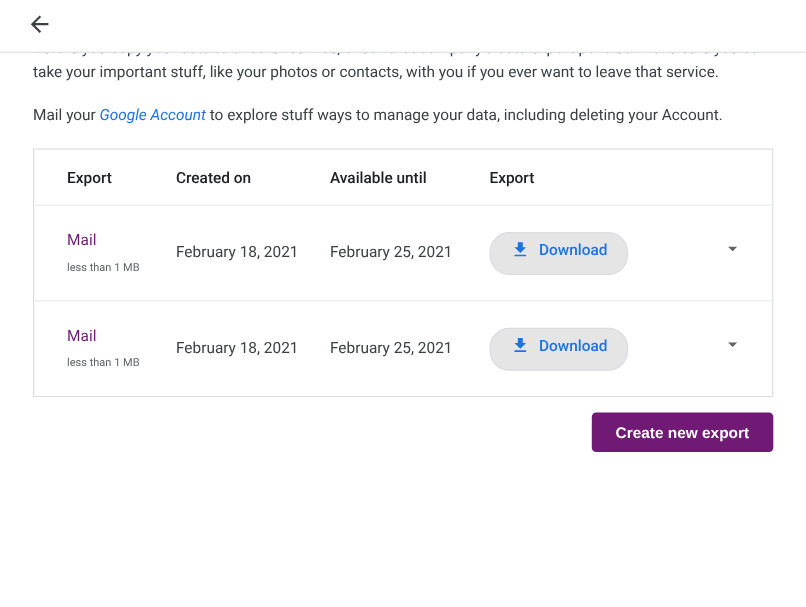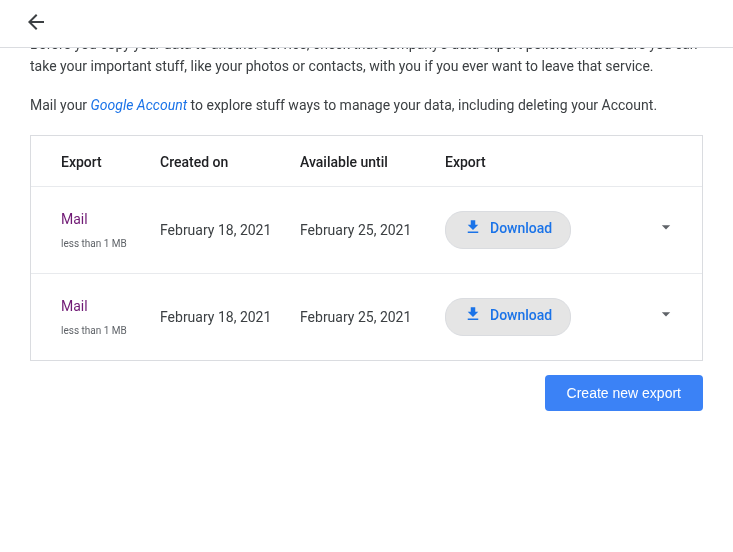--- a/index.html
+++ b/index.html
@@ -93,27 +93,27 @@
       width: 24px; height: 24px;
       display: inline-flex; align-items: center; justify-content: center;
       cursor: pointer; color: #5f6368;
     }
     .chev svg { width: 20px; height: 20px; fill: currentColor; }
     .actions-row {
       display: flex; justify-content: flex-end;
       padding: 14px 0 0 0;
     }
     .primary-btn {
-      background: #3b82f6;
+      background: #701a75;
       color: #fff;
       border: none;
       border-radius: 4px;
       padding: 10px 22px;
       font-size: 14px;
-      font-weight: 400;
+      font-weight: 700;
       cursor: pointer;
     }
     .col-export { width: 115px; }
     .col-created { width: 140px; }
     .col-avail { width: 145px; }
     .col-details { }
     .col-chev { width: 50px; text-align: right; padding-right: 24px !important; }
   </style>
 </head>
 <body>

